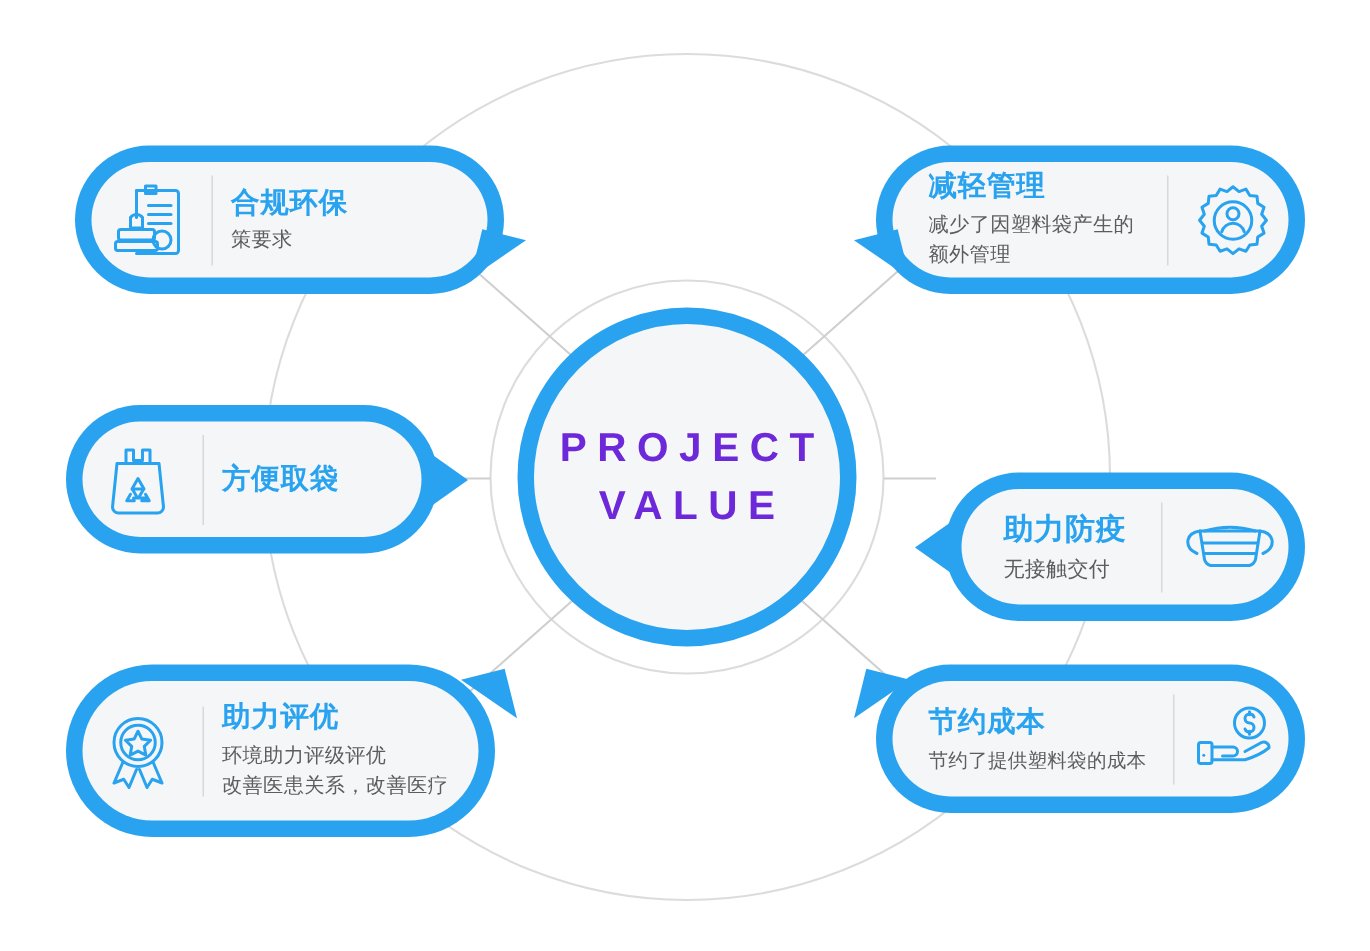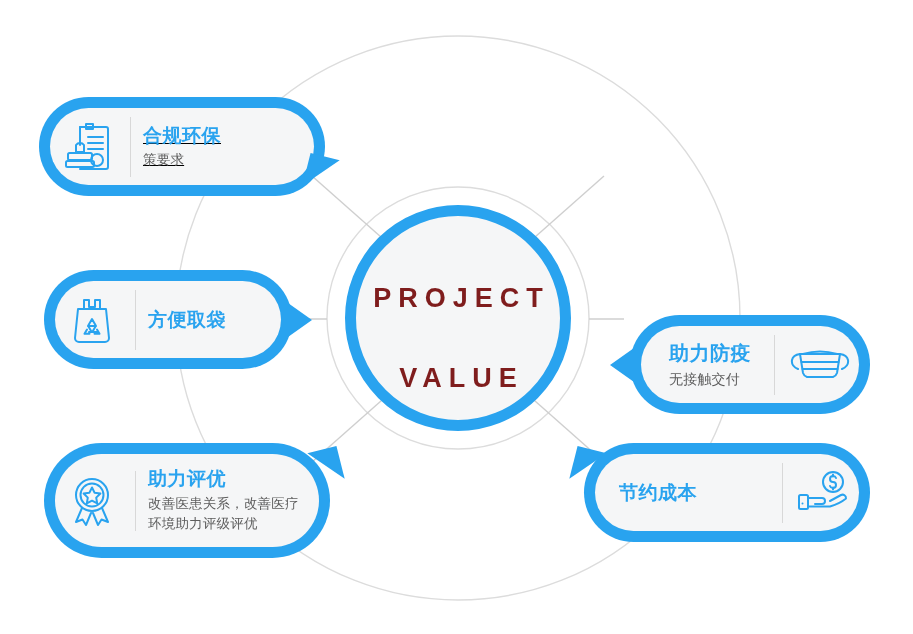--- a/index.html
+++ b/index.html
@@ -27,27 +27,26 @@
     width:226px;height:226px;
     border-radius:50%;
     background:#f5f6f7;
     border:11px solid #29a3ef;
     box-sizing:border-box;
     display:flex;flex-direction:column;
     align-items:center;justify-content:center;
     text-align:center;
   }
   .center-hub .hub-line{
-    color:#7f1d1d;
+    color:#6d28d9;
     font-size:27px;
     font-weight:bold;
     letter-spacing:7px;
     line-height:1.45;
     text-indent:7px;
-    margin-top:41px;
   }
 
   
   .card{
     position:absolute;
     box-sizing:border-box;
     background:#29a3ef;
     border-radius:60px;
     padding:11px;
     filter:drop-shadow(0 0 0 rgba(0,0,0,0));
@@ -140,21 +139,21 @@
   }
   
   .tail-br{
     left:-11px;top:6px;
     border-width:34px 30px 0 0;
     border-color:#29a3ef transparent transparent transparent;
     transform:rotate(14deg);
   }
 
   
-  #card-compliance   {left:39px;  top:97px;  width:286px; height:99px;text-decoration:underline;}
+  #card-compliance   {left:50px;  top:97px;  width:286px; height:99px;}
   #card-management   {left:584px; top:97px;  width:286px; height:99px;}
   #card-convenience  {left:44px;  top:270px; width:248px; height:99px;}
   #card-epidemic     {left:630px; top:270px; width:240px; height:99px;margin-top:45px;}
   #card-evaluation   {left:44px;  top:443px; width:286px; height:115px;}
   #card-cost         {left:584px; top:443px; width:286px; height:99px;}
 
   #card-epidemic .card-title{font-size:20px;}
   #card-epidemic .card-desc{font-size:14px;}
   #card-cost .card-desc{white-space:nowrap;font-size:13px;}
 </style>
@@ -207,20 +206,41 @@
       <div class="divider"></div>
       <div class="text-box">
         <div class="card-title">合规环保</div>
         <div class="card-desc">
           <div>策要求</div>
         </div>
       </div>
     </div>
   </div>
 
+  <div class="card icon-right" id="card-management">
+    <div class="tail tail-tr"></div>
+    <div class="card-inner">
+      <div class="text-box" style="padding-left:18px;">
+        <div class="card-title">减轻管理</div>
+        <div class="card-desc">
+          <div>减少了因塑料袋产生的</div>
+          <div>额外管理</div>
+        </div>
+      </div>
+      <div class="divider"></div>
+      <div class="icon-box">
+        <svg width="50" height="50" viewBox="0 0 50 50" fill="none" stroke="#29a3ef" stroke-width="2" stroke-linecap="round" stroke-linejoin="round">
+          <path d="M25 2.5 l4 3.2 4.6-1.6 2.6 4.2 4.8 .5 .5 4.8 4.2 2.6 -1.6 4.6 3.2 4 -3.2 4 1.6 4.6 -4.2 2.6 -.5 4.8 -4.8 .5 -2.6 4.2 -4.6-1.6 -4 3.2 -4-3.2 -4.6 1.6 -2.6-4.2 -4.8-.5 -.5-4.8 -4.2-2.6 1.6-4.6 -3.2-4 3.2-4 -1.6-4.6 4.2-2.6 .5-4.8 4.8-.5 2.6-4.2 4.6 1.6 z"></path>
+          <circle cx="25" cy="25" r="12.5"></circle>
+          <circle cx="25" cy="20.5" r="4"></circle>
+          <path d="M17.5 32.5 a7.8 7.8 0 0 1 15 0"></path>
+        </svg>
+      </div>
+    </div>
+  </div>
 
   <div class="card icon-left" id="card-convenience">
     <div class="tail tail-ml"></div>
     <div class="card-inner">
       <div class="icon-box">
         <svg width="44" height="48" viewBox="0 0 44 48" fill="none" stroke="#29a3ef" stroke-width="2" stroke-linecap="round" stroke-linejoin="round">
           <path d="M8 13 h28 l3 29 a4 4 0 0 1 -4 4 h-26 a4 4 0 0 1 -4 -4 z"></path>
           <path d="M14 13 v-9 h5 v7 h6 v-7 h5 v9"></path>
           <path d="M22 23 l4 7 h-8 z"></path>
           <path d="M25.5 30.5 l-2.6 4.5 M18.5 30.5 l2.6 4.5"></path>
@@ -266,32 +286,35 @@
           <circle cx="24" cy="19" r="11.5"></circle>
           <path d="M24 11.5 l2.6 5.2 5.8 .8 -4.2 4.1 1 5.8 -5.2-2.7 -5.2 2.7 1-5.8 -4.2-4.1 5.8-.8 z"></path>
           <path d="M14 32 l-6 14 6.5-2.5 3.5 5.5 5-12"></path>
           <path d="M34 32 l6 14 -6.5-2.5 -3.5 5.5 -5-12"></path>
         </svg>
       </div>
       <div class="divider"></div>
       <div class="text-box">
         <div class="card-title">助力评优</div>
         <div class="card-desc">
+          <div>环境助力评级评优</div>
           <div>改善医患关系，改善医疗</div>
-          <div>环境助力评级评优</div>
         </div>
       </div>
     </div>
   </div>
 
   <div class="card icon-right" id="card-cost">
     <div class="tail tail-br"></div>
     <div class="card-inner">
       <div class="text-box" style="padding-left:18px;">
         <div class="card-title">节约成本</div>
+        <div class="card-desc">
+          <div>节约了提供塑料袋的成本</div>
+        </div>
       </div>
       <div class="divider"></div>
       <div class="icon-box" style="width:58px;">
         <svg width="54" height="46" viewBox="0 0 54 46" fill="none" stroke="#29a3ef" stroke-width="2" stroke-linecap="round" stroke-linejoin="round">
           <circle cx="36" cy="12" r="10"></circle>
           <path d="M39 8 a3 3 0 0 0 -3 -2 a3 3 0 0 0 0 6 a3 3 0 0 1 0 6 a3 3 0 0 1 -3 -2"></path>
           <path d="M36 4.5 v2 M36 17.5 v2"></path>
           <rect x="2" y="25" width="9" height="14" rx="1.5"></rect>
           <path d="M5.5 33.5 h.01"></path>
           <path d="M11 28 h14 a3 3 0 0 1 0 6 h-7"></path>

